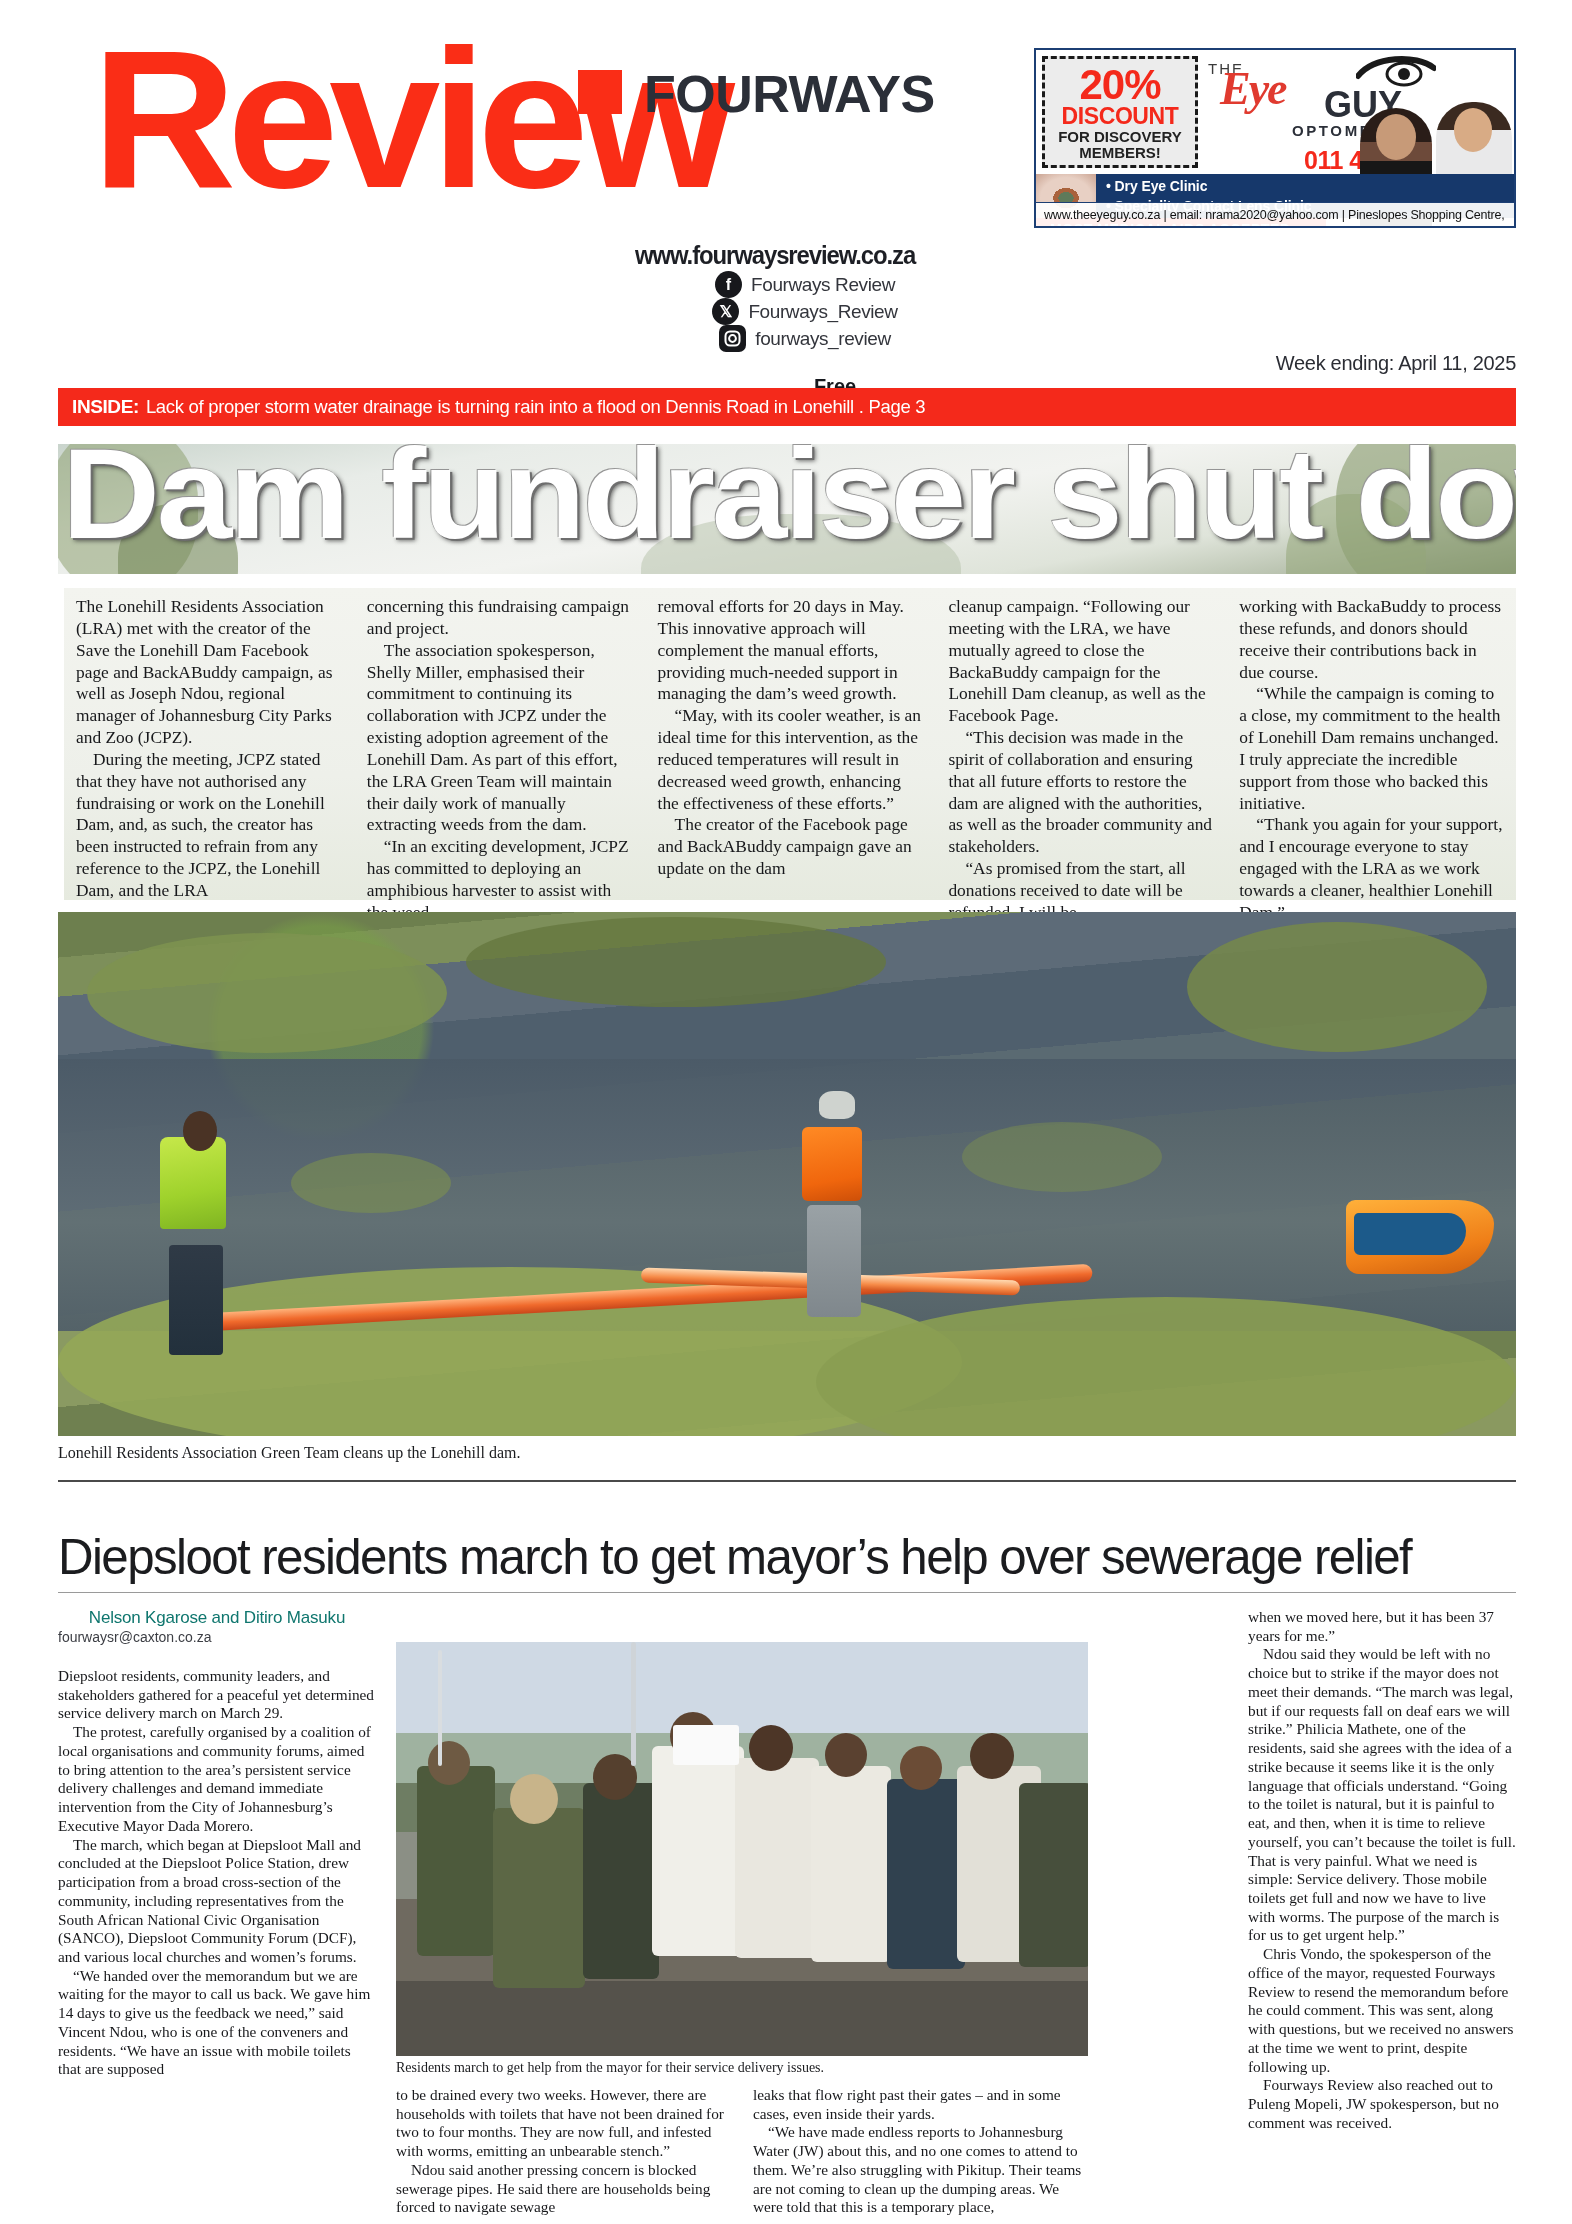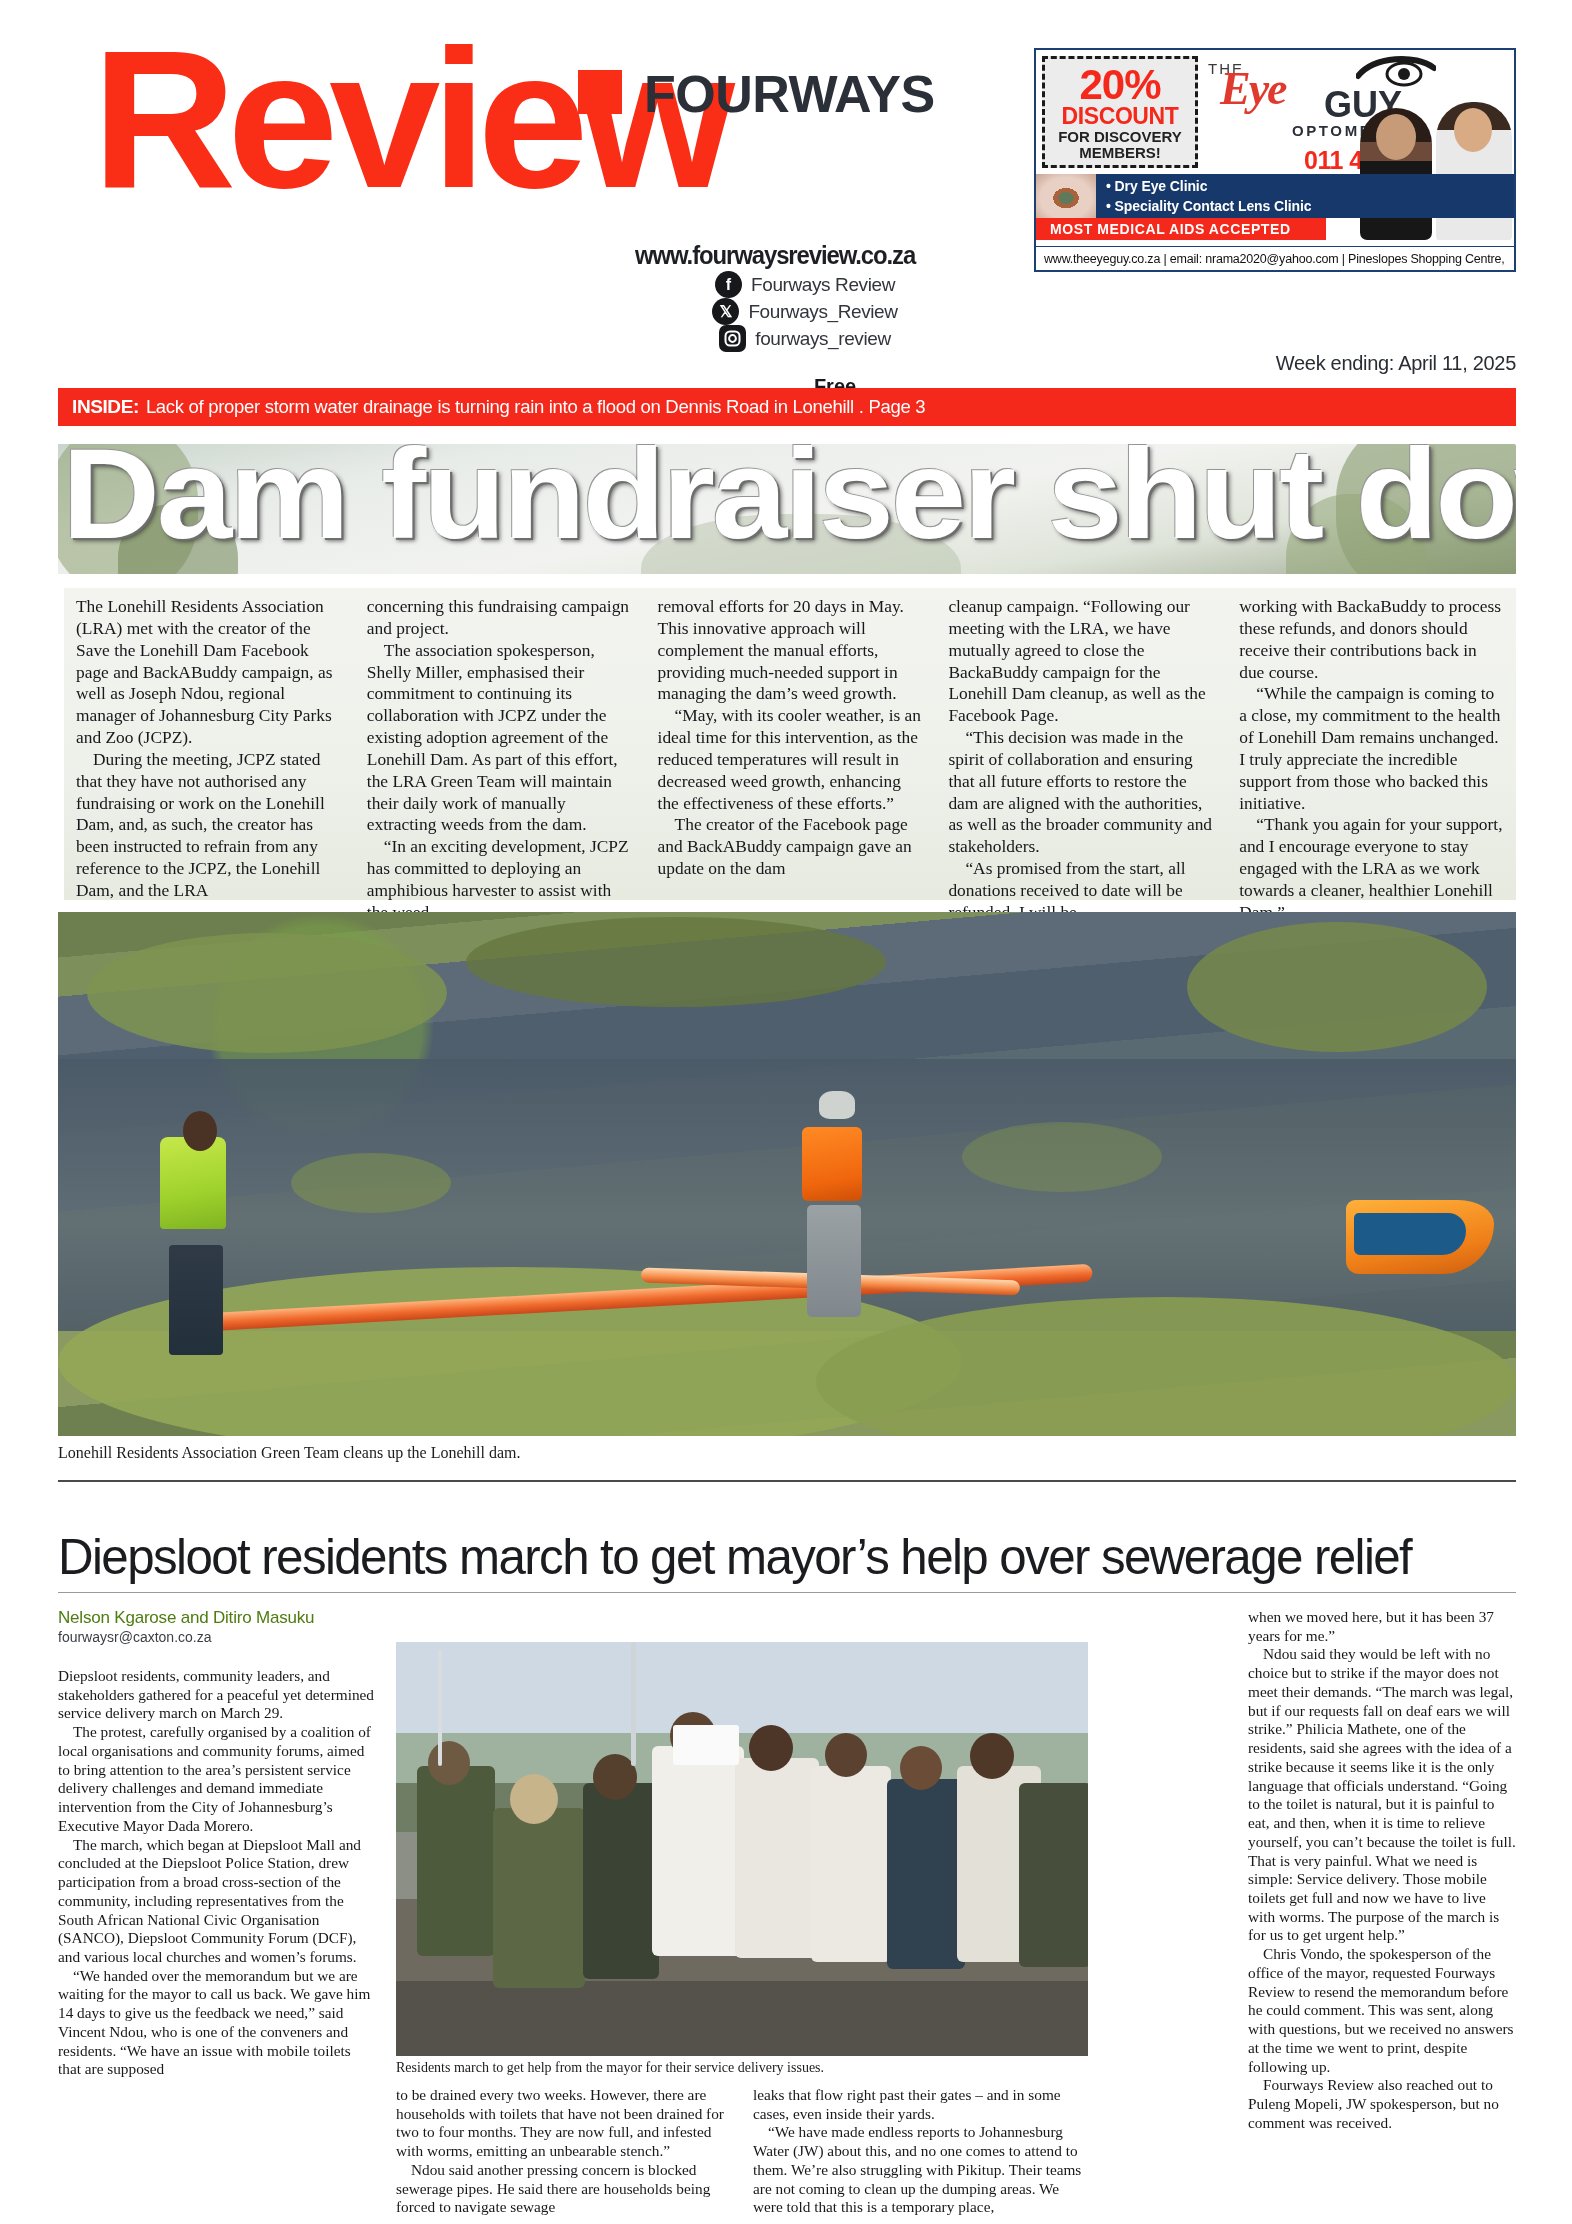--- a/index.html
+++ b/index.html
@@ -34,21 +34,21 @@
     color: #2b2f38;
   }
   .logo-sq {
     position: absolute; left: 520px; top: 56px;
     width: 44px; height: 44px; background:#fa2d16;
   }
 
   
   .ad-eye {
     position: absolute; right: 56px; top: 48px;
-    width: 482px; height: 224px;
+    width: 482px; height: 180px;
     border: 2px solid #1c3f74;
     background: #ffffff;
     overflow: hidden;
   }
   .ad-top { position: relative; height: 124px; background:#fff; }
   .ad-coupon {
     position:absolute; left:6px; top:6px; width: 156px; height: 112px;
     border: 3px dashed #1a1a1a; background:#ececec;
     display:flex; flex-direction:column; align-items:center; justify-content:center;
     padding-top: 2px;
@@ -188,21 +188,21 @@
   .head2 {
     position:absolute; left:58px; right:56px; top:1528px;
     font-size:50px; font-weight:normal; color:#1b1c1f; letter-spacing:-1.6px;
     transform: scaleX(0.985); transform-origin:left top;
     font-family:"Liberation Sans", sans-serif;
     white-space:nowrap;
   }
   .rule2 { position:absolute; left:58px; right:56px; top:1592px; height:1px; background:#9a9a9a;}
 
   .art2 { position:absolute; left:58px; right:56px; top:1608px; bottom:24px; }
-  .byline { font-size:17px; color:#4d7c0f; letter-spacing:-0.2px;}
+  .byline { font-size:17px; color:#0f766e; letter-spacing:-0.2px;text-align:center;}
   .byline-mail { font-size:14px; color:#3c3e44; margin-top:1px;}
 
   .a2-left { position:absolute; left:0; top:0; width:318px; }
   .a2-left p, .a2-bot p, .a2-right p {
     font-family:"Liberation Serif", serif; font-size:15.3px; line-height:1.225; color:#17181b;
   }
   .a2-left p { margin-top:0; }
   .a2-left .body { margin-top:22px; }
   .a2-left .body p + p, .a2-bot p + p, .a2-right p + p { text-indent:15px; }
 

